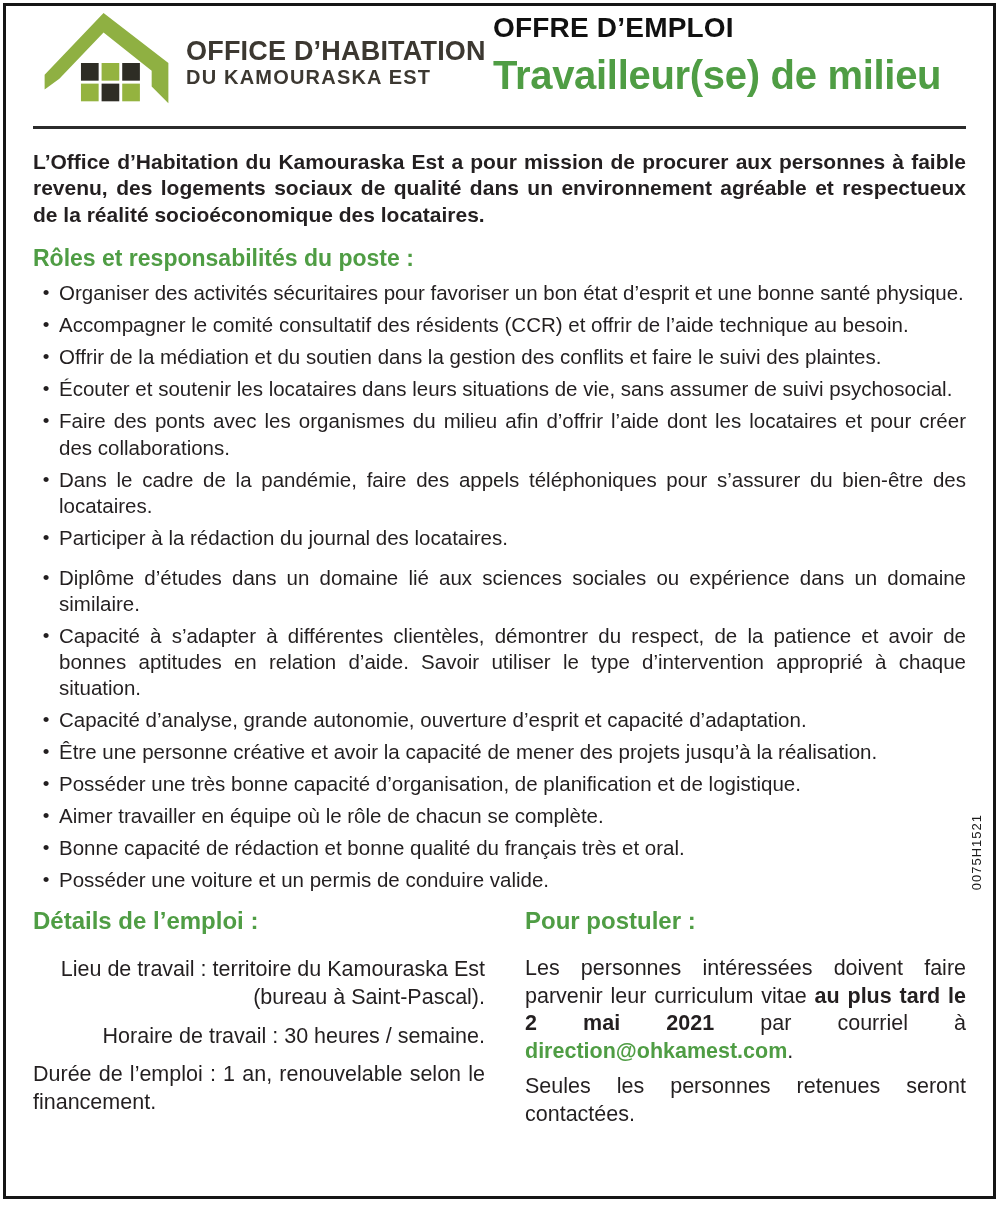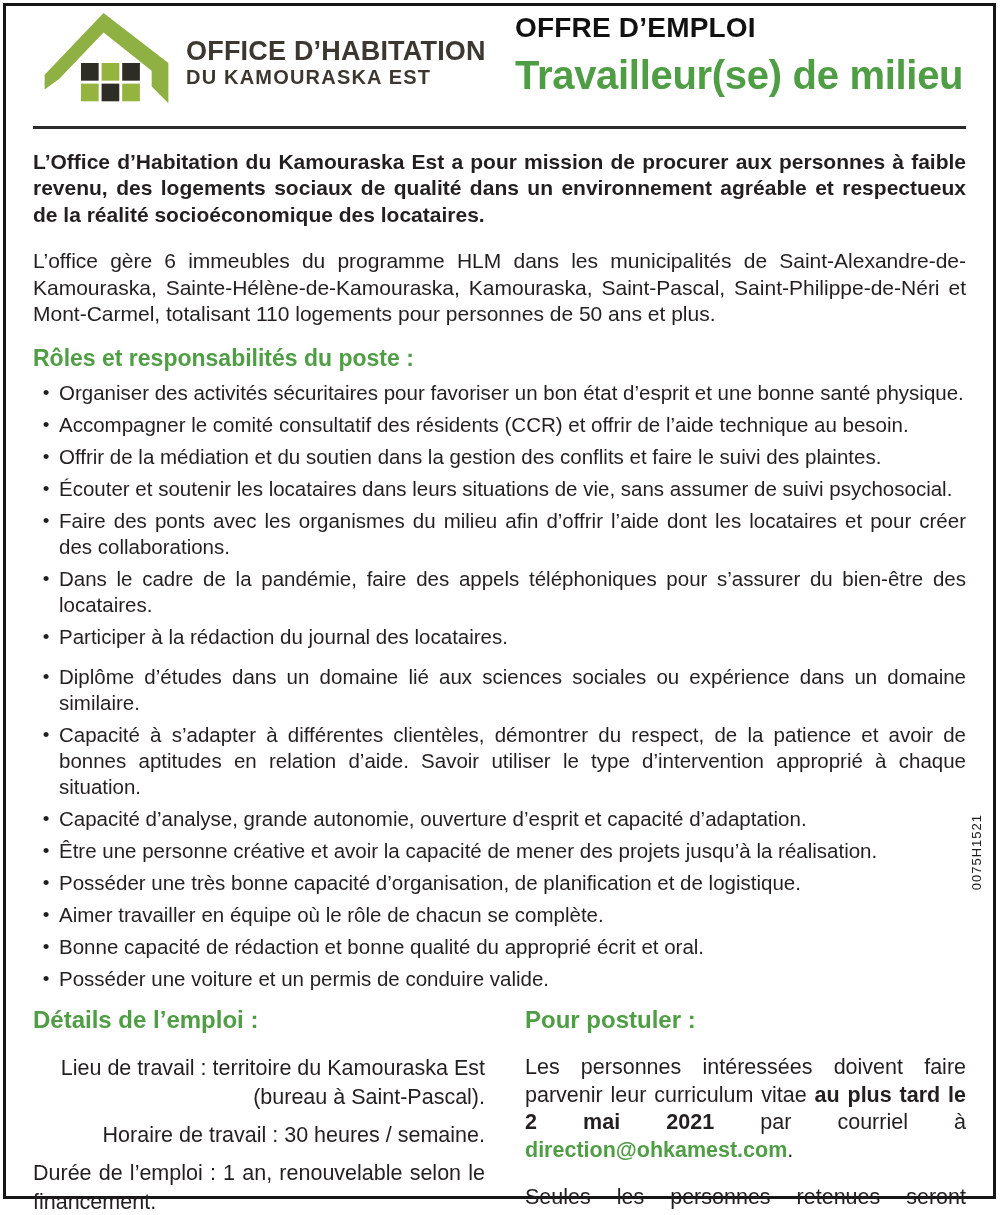--- a/index.html
+++ b/index.html
@@ -22,40 +22,40 @@
     border:3px solid var(--border);
     background:#fff;
     padding:2px 27px 10px 27px;
   }
   
   .header{position:relative;height:112px;}
   .logo-wrap{position:absolute;left:6px;top:0;display:flex;align-items:center;gap:12px;}
   .logo-svg{width:135px;height:110px;display:block;}
   .logo-text .l1{font-size:27px;font-weight:bold;color:var(--logo-dark);letter-spacing:.2px;line-height:1.05;}
   .logo-text .l2{font-size:20px;font-weight:bold;color:var(--logo-dark);letter-spacing:1.2px;line-height:1.15;}
-  .title-block{position:absolute;left:482px;top:4px;}
+  .title-block{position:absolute;left:460px;top:4px;}
   .kicker{font-size:28px;font-weight:bold;color:#111;letter-spacing:.2px;}
   .job-title{font-size:40px;font-weight:bold;color:var(--accent);margin-top:9px;letter-spacing:-.3px;}
   .rule{border:0;border-top:3px solid #2b2b2b;margin:6px 0 14px 0;}
   
   .para{font-size:21px;line-height:1.26;text-align:justify;margin-bottom:17px;margin-top:20px;}
   .para.bold{font-weight:bold;}
   .sec-heading{font-size:23px;font-weight:bold;color:var(--accent);margin:2px 0 8px 0;}
   ul.bullets{list-style:none;margin-bottom:14px;}
   ul.bullets li{display:flex;font-size:20.5px;line-height:1.27;margin-bottom:6px;}
   ul.bullets .dot{flex:0 0 26px;text-align:center;font-size:19px;line-height:1.35;}
   ul.bullets .li-text{flex:1;text-align:justify;}
   
   .bottom{display:flex;gap:40px;margin-top:10px;}
   .col-left{flex:0 0 452px;}
   .col-right{flex:1;}
   .col-heading{font-size:24px;font-weight:bold;color:var(--accent);margin-bottom:20px;}
   .col-left p{font-size:21.5px;line-height:1.32;margin-bottom:10px;text-align:justify;}
   .col-left p.no-just{text-align:right;}
-  .col-right p{font-size:21.5px;line-height:1.28;margin-bottom:20px;text-align:justify;}
+  .col-right p{font-size:21.5px;line-height:1.28;margin-bottom:8px;text-align:justify;}
   .col-right .email-link{color:var(--accent);font-weight:bold;text-decoration:none;}
   .col-right .deadline{font-weight:bold;}
   
   .side-code{
     position:absolute;right:9px;top:808px;
     writing-mode:vertical-rl;transform:rotate(180deg);
     font-size:13px;letter-spacing:1px;color:#1a1a1a;
     font-family:"Liberation Sans",sans-serif;
   }
 </style>
@@ -82,21 +82,20 @@
     </div>
     <div class="title-block">
       <div class="kicker">OFFRE D’EMPLOI</div>
       <div class="job-title">Travailleur(se) de milieu</div>
     </div>
   </div>
 
   <hr class="rule">
 
   <p class="para bold">L’Office d’Habitation du Kamouraska Est a pour mission de procurer aux personnes à faible revenu, des logements sociaux de qualité dans un environnement agréable et respectueux de la réalité socioéconomique des locataires.</p>
-  <p class="para">L’office gère 6 immeubles du programme HLM dans les municipalités de Saint-Alexandre-de-Kamouraska, Sainte-Hélène-de-Kamouraska, Kamouraska, Saint-Pascal, Saint-Philippe-de-Néri et Mont-Carmel, totalisant 110 logements pour personnes de 50 ans et plus.</p>
 
   <div class="sec-heading">Rôles et responsabilités du poste :</div>
   <ul class="bullets">
 
       <li>
         <span class="dot">•</span>
         <span class="li-text">Organiser des activités sécuritaires pour favoriser un bon état d’esprit et une bonne santé physique.</span>
       </li>
 
       <li>
@@ -157,21 +156,21 @@
         <span class="li-text">Posséder une très bonne capacité d’organisation, de planification et de logistique.</span>
       </li>
 
       <li>
         <span class="dot">•</span>
         <span class="li-text">Aimer travailler en équipe où le rôle de chacun se complète.</span>
       </li>
 
       <li>
         <span class="dot">•</span>
-        <span class="li-text">Bonne capacité de rédaction et bonne qualité du approprié écrit et oral.</span>
+        <span class="li-text">Bonne capacité de rédaction et bonne qualité du français très et oral.</span>
       </li>
 
       <li>
         <span class="dot">•</span>
         <span class="li-text">Posséder une voiture et un permis de conduire valide.</span>
       </li>
     </ul>
 
   <div class="bottom">
     <div class="col-left">

